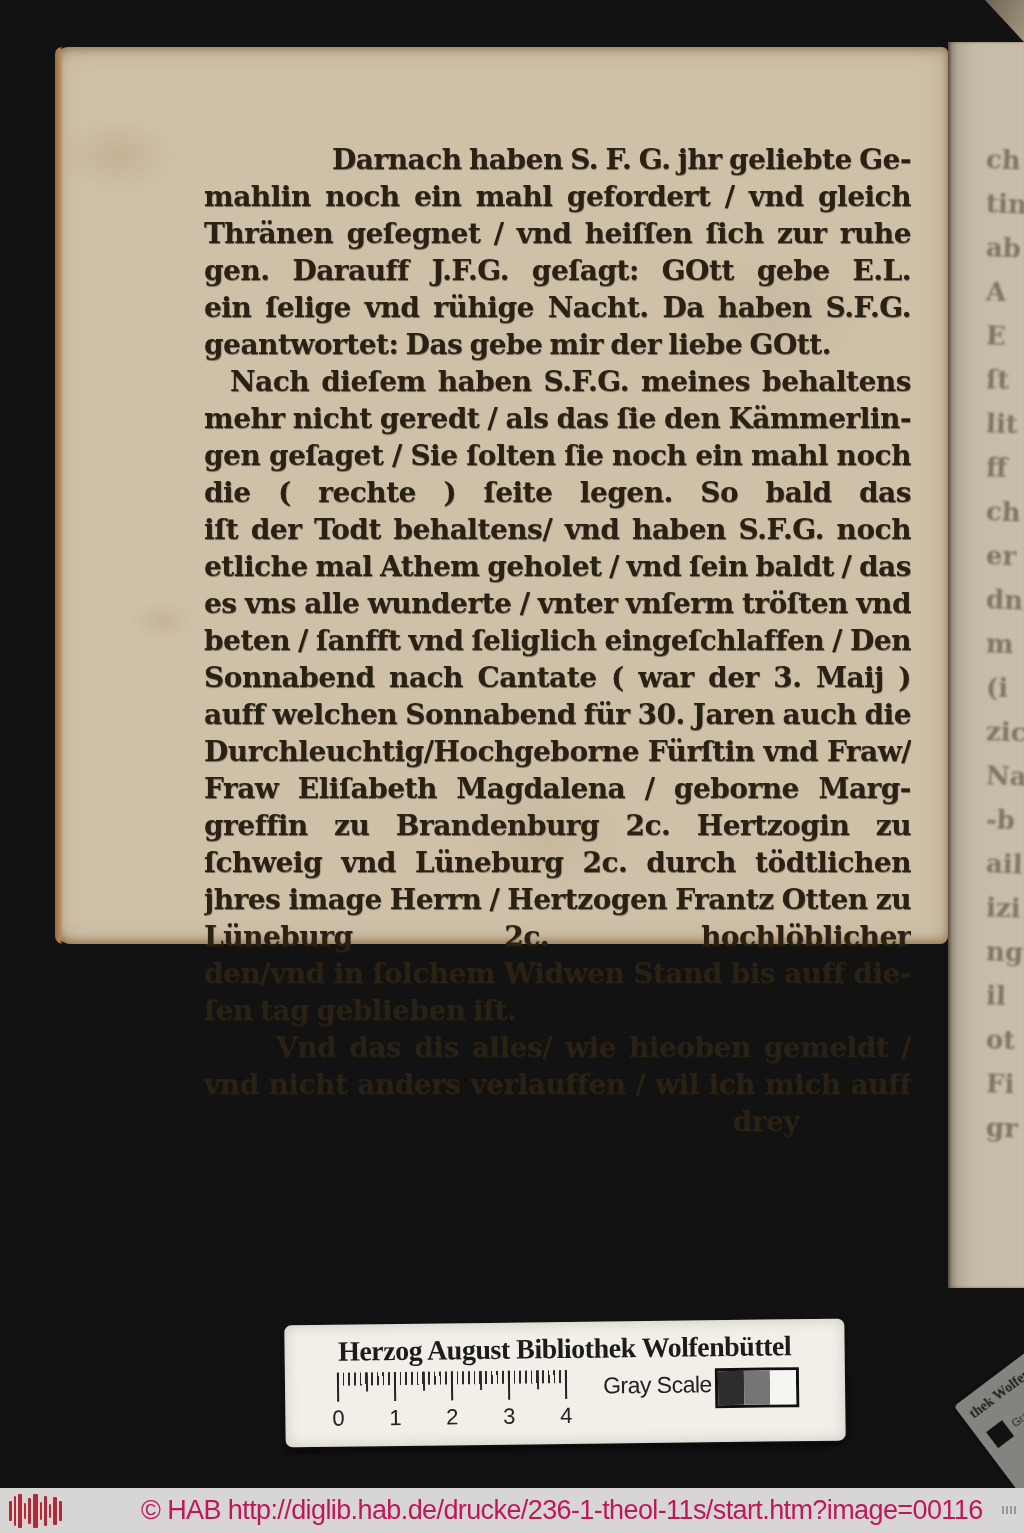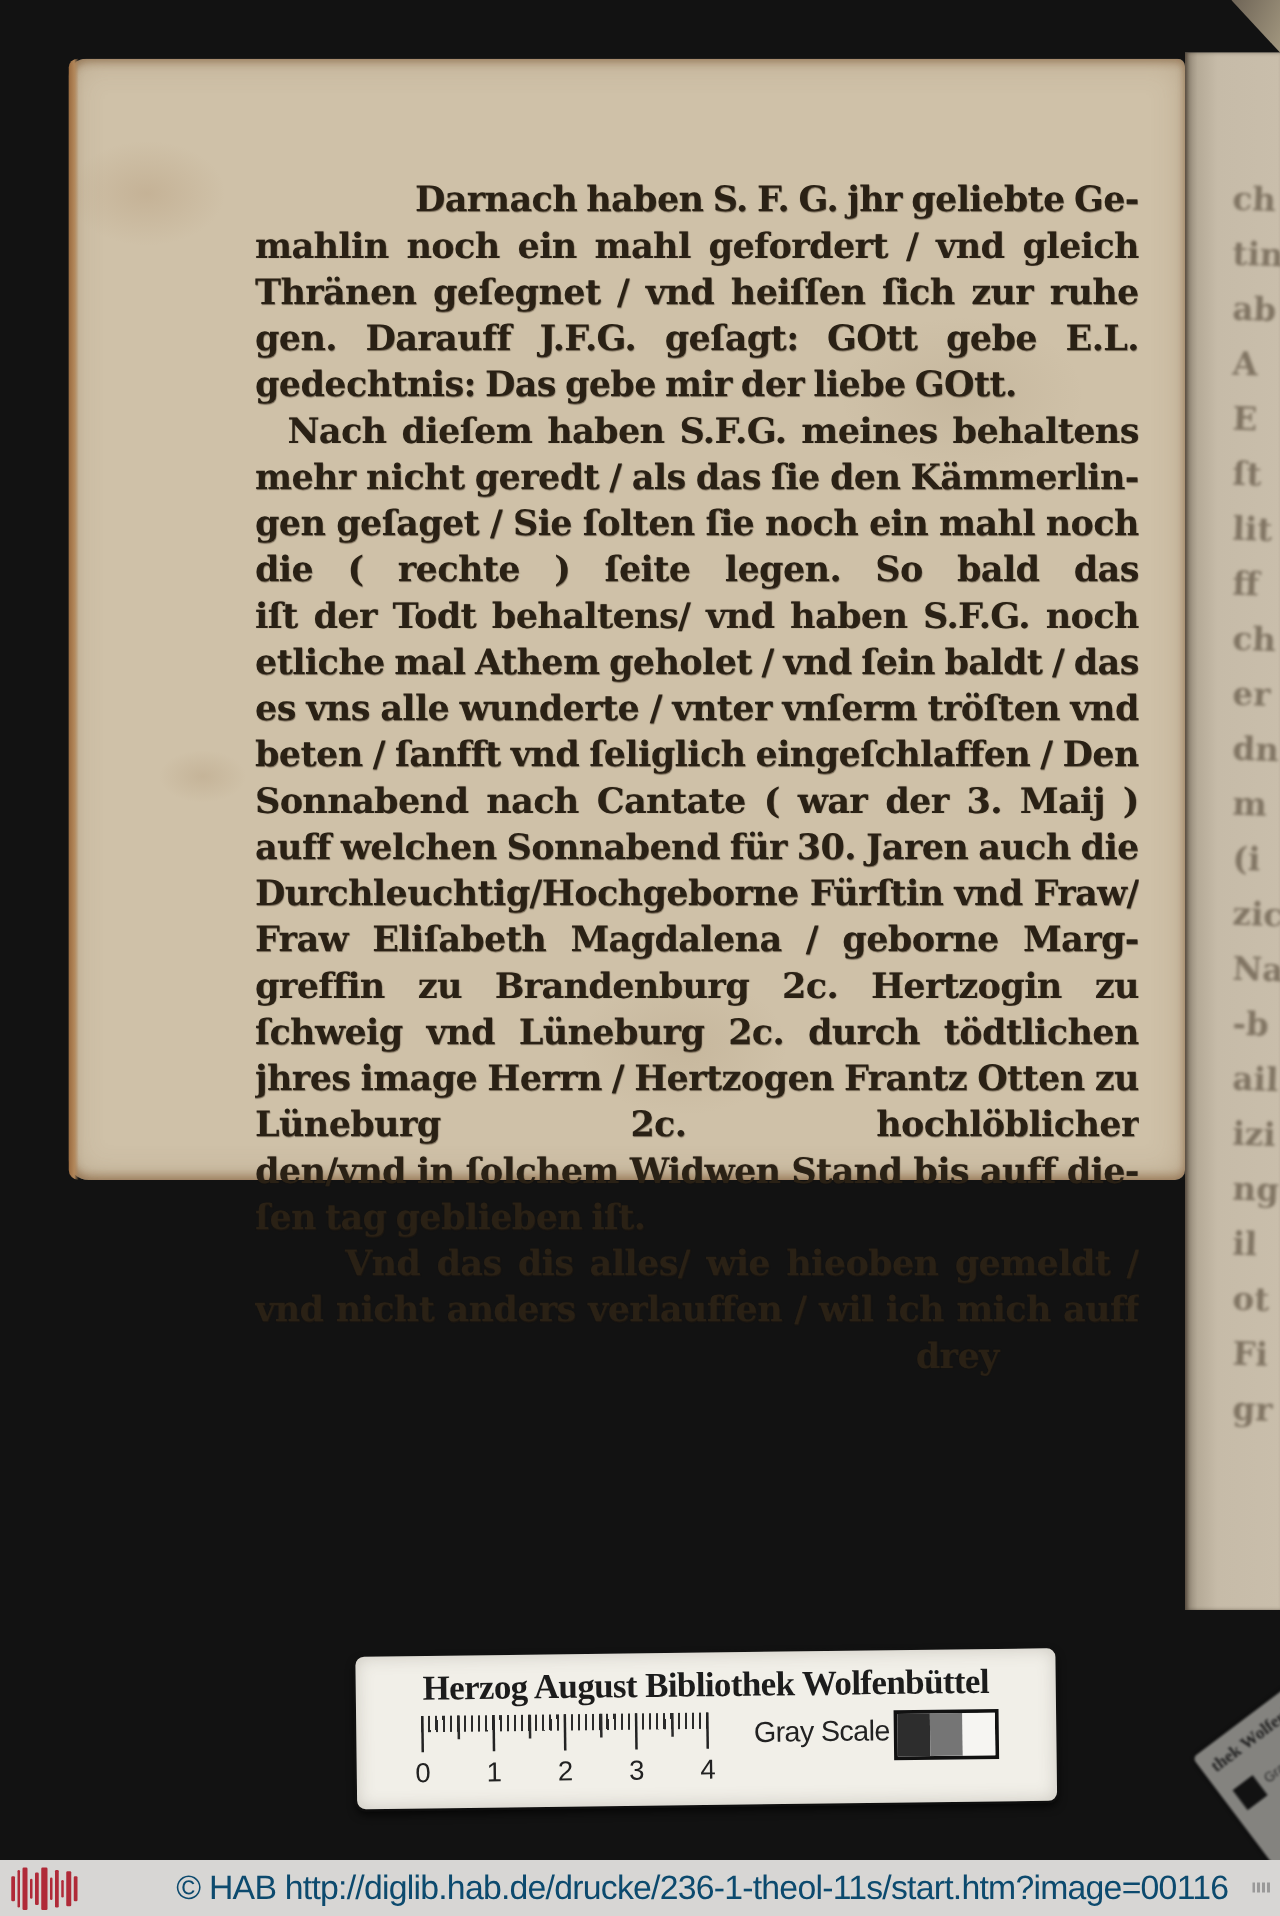--- a/index.html
+++ b/index.html
@@ -112,38 +112,39 @@
   .footer-bar{
     position:absolute;left:0;top:1488px;width:1024px;height:45px;background:#d7d6d4;
   }
   .hab-logo{
     position:absolute;left:9px;top:5px;width:58px;height:36px;
     display:flex;align-items:center;gap:2px;
   }
   .logo-bar{background:#b02a38;border-radius:1px;}
   .footer-text{
     position:absolute;left:141px;top:7px;
-    font:400 27px/31px "Liberation Sans", sans-serif;color:#0c4a6e;letter-spacing:-0.6px;
+    font:400 27px/31px "Liberation Sans", sans-serif;color:#be185d;letter-spacing:-0.6px;
   }
   .print-mark{
     position:absolute;left:1002px;top:18px;width:14px;height:8px;
     background:repeating-linear-gradient(90deg,#8a8a8a 0 2px,transparent 2px 4px);
     opacity:.8;
   }
 </style>
 </head>
 <body>
 
 <div class="scan-page">
   <div class="text-block">
       <div class="text-line" style="padding-left: 128px;">Darnach haben S. F. G. jhr geliebte Ge-</div>
       <div class="text-line">mahlin noch ein mahl gefordert / vnd gleich mit</div>
       <div class="text-line">Thränen geſegnet / vnd heiſſen ſich zur ruhe le-</div>
       <div class="text-line">gen. Darauff J.F.G. geſagt: GOtt gebe E.L.</div>
-      <div class="text-line al-left">gedechtnis: Das gebe mir der liebe GOtt.</div>
+      <div class="text-line">ein ſelige vnd rühige Nacht. Da haben S.F.G.</div>
+      <div class="text-line al-left">geantwortet: Das gebe mir der liebe GOtt.</div>
       <div class="text-line" style="padding-left: 26px;">Nach dieſem haben S.F.G. meines behaltens</div>
       <div class="text-line">mehr nicht geredt / als das ſie den Kämmerlin-</div>
       <div class="text-line">gen geſaget / Sie ſolten ſie noch ein mahl noch</div>
       <div class="text-line">die ( rechte ) ſeite legen. So bald das geſchehen /</div>
       <div class="text-line">iſt der Todt behaltens/ vnd haben S.F.G. noch</div>
       <div class="text-line">etliche mal Athem geholet / vnd ſein baldt / das</div>
       <div class="text-line">es vns alle wunderte / vnter vnſerm tröſten vnd</div>
       <div class="text-line">beten / ſanfft vnd ſeliglich eingeſchlaffen / Den</div>
       <div class="text-line">Sonnabend nach Cantate ( war der 3. Maij )</div>
       <div class="text-line">auff welchen Sonnabend für 30. Jaren auch die</div>

